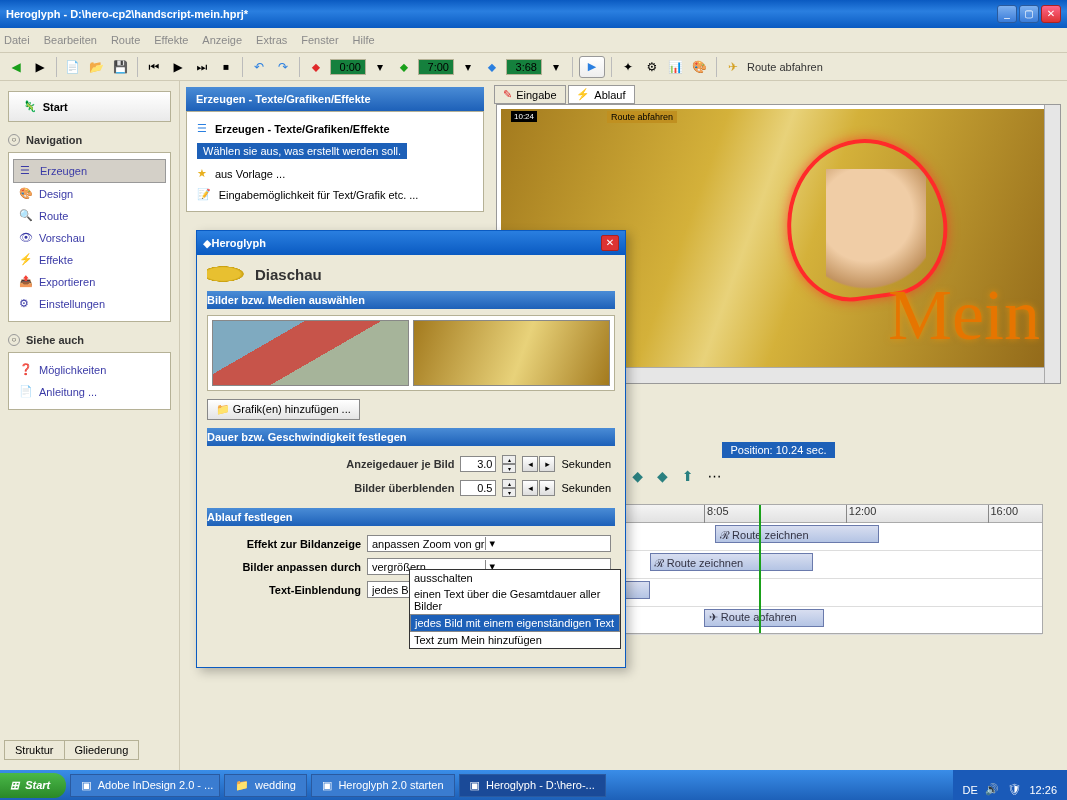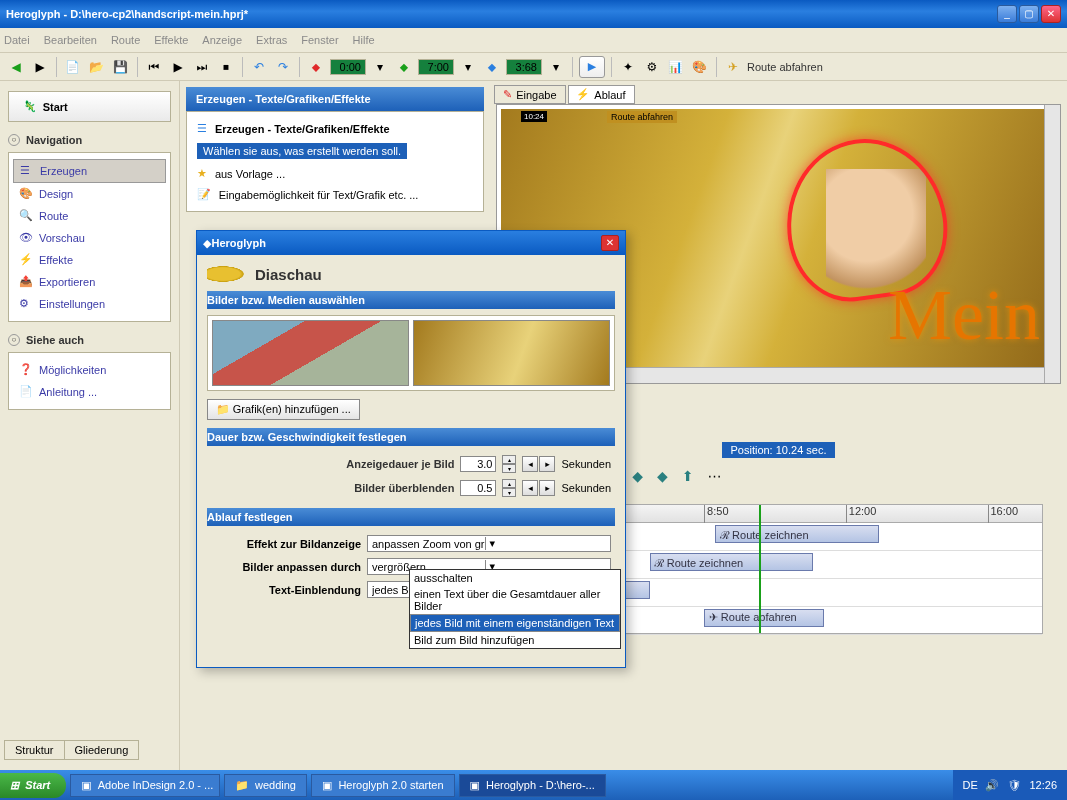--- a/index.html
+++ b/index.html
@@ -81,21 +81,21 @@
 .sel-row .sel span { flex:1; overflow:hidden; white-space:nowrap;}
 .sel-row .sel .dd { border-left:1px solid #888; padding:0 4px; cursor:pointer;}
 .dropdown { position:absolute; left:202px; width:212px; background:#fff; border:1px solid #333; bottom:-48px; z-index:5;}
 .dropdown .opt { padding:2px 4px; cursor:pointer;}
 .dropdown .opt.sel { background:#1d60b8; color:#fff;}
 .dlg-buttons { display:flex; justify-content:flex-end; gap:6px; padding:6px 4px 2px 4px;}
 .taskbar { position:absolute; left:0; right:0; bottom:0; height:30px; background:linear-gradient(#3a8de8,#1d60b8); display:flex; align-items:center;}
 .start-orb { background:linear-gradient(#4ab848,#2a8828); color:#fff; font-weight:bold; font-style:italic; padding:6px 16px 6px 10px; border-radius:0 12px 12px 0; display:flex; align-items:center; gap:6px;}
 .task-item { background:#3a7cd0; border:1px solid #2a5aa0; color:#fff; padding:4px 10px; margin-left:4px; display:flex; align-items:center; gap:6px; max-width:150px; overflow:hidden; white-space:nowrap;}
 .task-item.active { background:#1a4a98;}
-.tray { margin-left:auto; background:#1a5ab8; height:100%; display:flex; align-items:center; padding:4px 10px; gap:8px; color:#fff;}
+.tray { margin-left:auto; background:#1a5ab8; height:100%; display:flex; align-items:flex-end; padding:4px 10px; gap:8px; color:#fff;}
 .time-box { background:#000; color:#fff; padding:1px 3px; font-size:8px; position:absolute;}
 .r-tag { position:absolute; background:#c09020; color:#000; font-size:9px; padding:1px 4px; }
 </style>
 </head>
 <body>
 
 <div class="titlebar">
   <span class="title">Heroglyph - D:\hero-cp2\handscript-mein.hprj*</span>
   <div class="win-btns">
     <div class="win-btn">_</div>
@@ -240,21 +240,21 @@
             <span style="color:#e02a2a">✎</span>
             <span>Eingabe</span>
           </div>
         <div class="subtab" style="background:#fff">
             <span style="color:#e8b020">⚡</span>
             <span>Ablauf</span>
           </div>
       </div>
       <div class="preview-box">
         <div class="preview-img">
-          <div class="time-box" style="left:20px;top:2px">10:24</div>
+          <div class="time-box" style="left:10px;top:2px">10:24</div>
           <div class="r-tag" style="left:106px;top:2px">Route abfahren</div>
           <div class="face"></div>
           <div class="heart"></div>
           <div class="mein-text">Mein</div>
         </div>
         <div class="vscroll"></div>
         <div class="hscroll"></div>
       </div>
 
       <div class="tl-pos"><span>Position: 10.24 sec.</span></div>
@@ -265,21 +265,21 @@
         <span class="tl-icon" style="color:#2a8080">◆</span>
         <span class="tl-icon" style="color:#2a8080">◆</span>
         <span class="tl-icon" style="color:#2a8080">◆</span>
         <span class="tl-icon" style="color:#2a8080">⬆</span>
         <span class="tl-icon">⋯</span>
       </div>
 
       <div class="timeline">
         <div class="tl-ruler">
           <div class="tick" style="left:10%"><span>4:00</span></div>
-          <div class="tick" style="left:38%"><span>8:50</span></div>
+          <div class="tick" style="left:38%"><span>8:05</span></div>
           <div class="tick" style="left:64%"><span>12:00</span></div>
           <div class="tick" style="left:90%"><span>16:00</span></div>
         </div>
         <div class="tl-row">
             <div class="clip" style="left:40%;width:30%"><span>ℛ</span> <span>Route zeichnen</span></div>
           </div>
         <div class="tl-row">
             <div class="clip" style="left:28%;width:30%"><span>ℛ</span> <span>Route zeichnen</span></div>
           </div>
         <div class="tl-row">
@@ -366,21 +366,21 @@
     <div class="sel-row" style="position:relative">
       <span class="lbl">Text-Einblendung</span>
       <div class="sel">
           <span>jedes Bild mit einem eigenständigen Te</span>
           <span class="dd">▾</span>
         </div>
       <div class="dropdown">
         <div class="opt">ausschalten</div>
         <div class="opt">einen Text über die Gesamtdauer aller Bilder</div>
         <div class="opt sel">jedes Bild mit einem eigenständigen Text</div>
-        <div class="opt">Bild zum Bild hinzufügen</div>
+        <div class="opt">Text zum Mein hinzufügen</div>
       </div>
     </div>
     <div style="height:56px"></div>
   </div>
 </div>
 
 <div class="taskbar">
   <div class="start-orb">
     <span>⊞</span>
     <span>Start</span>

